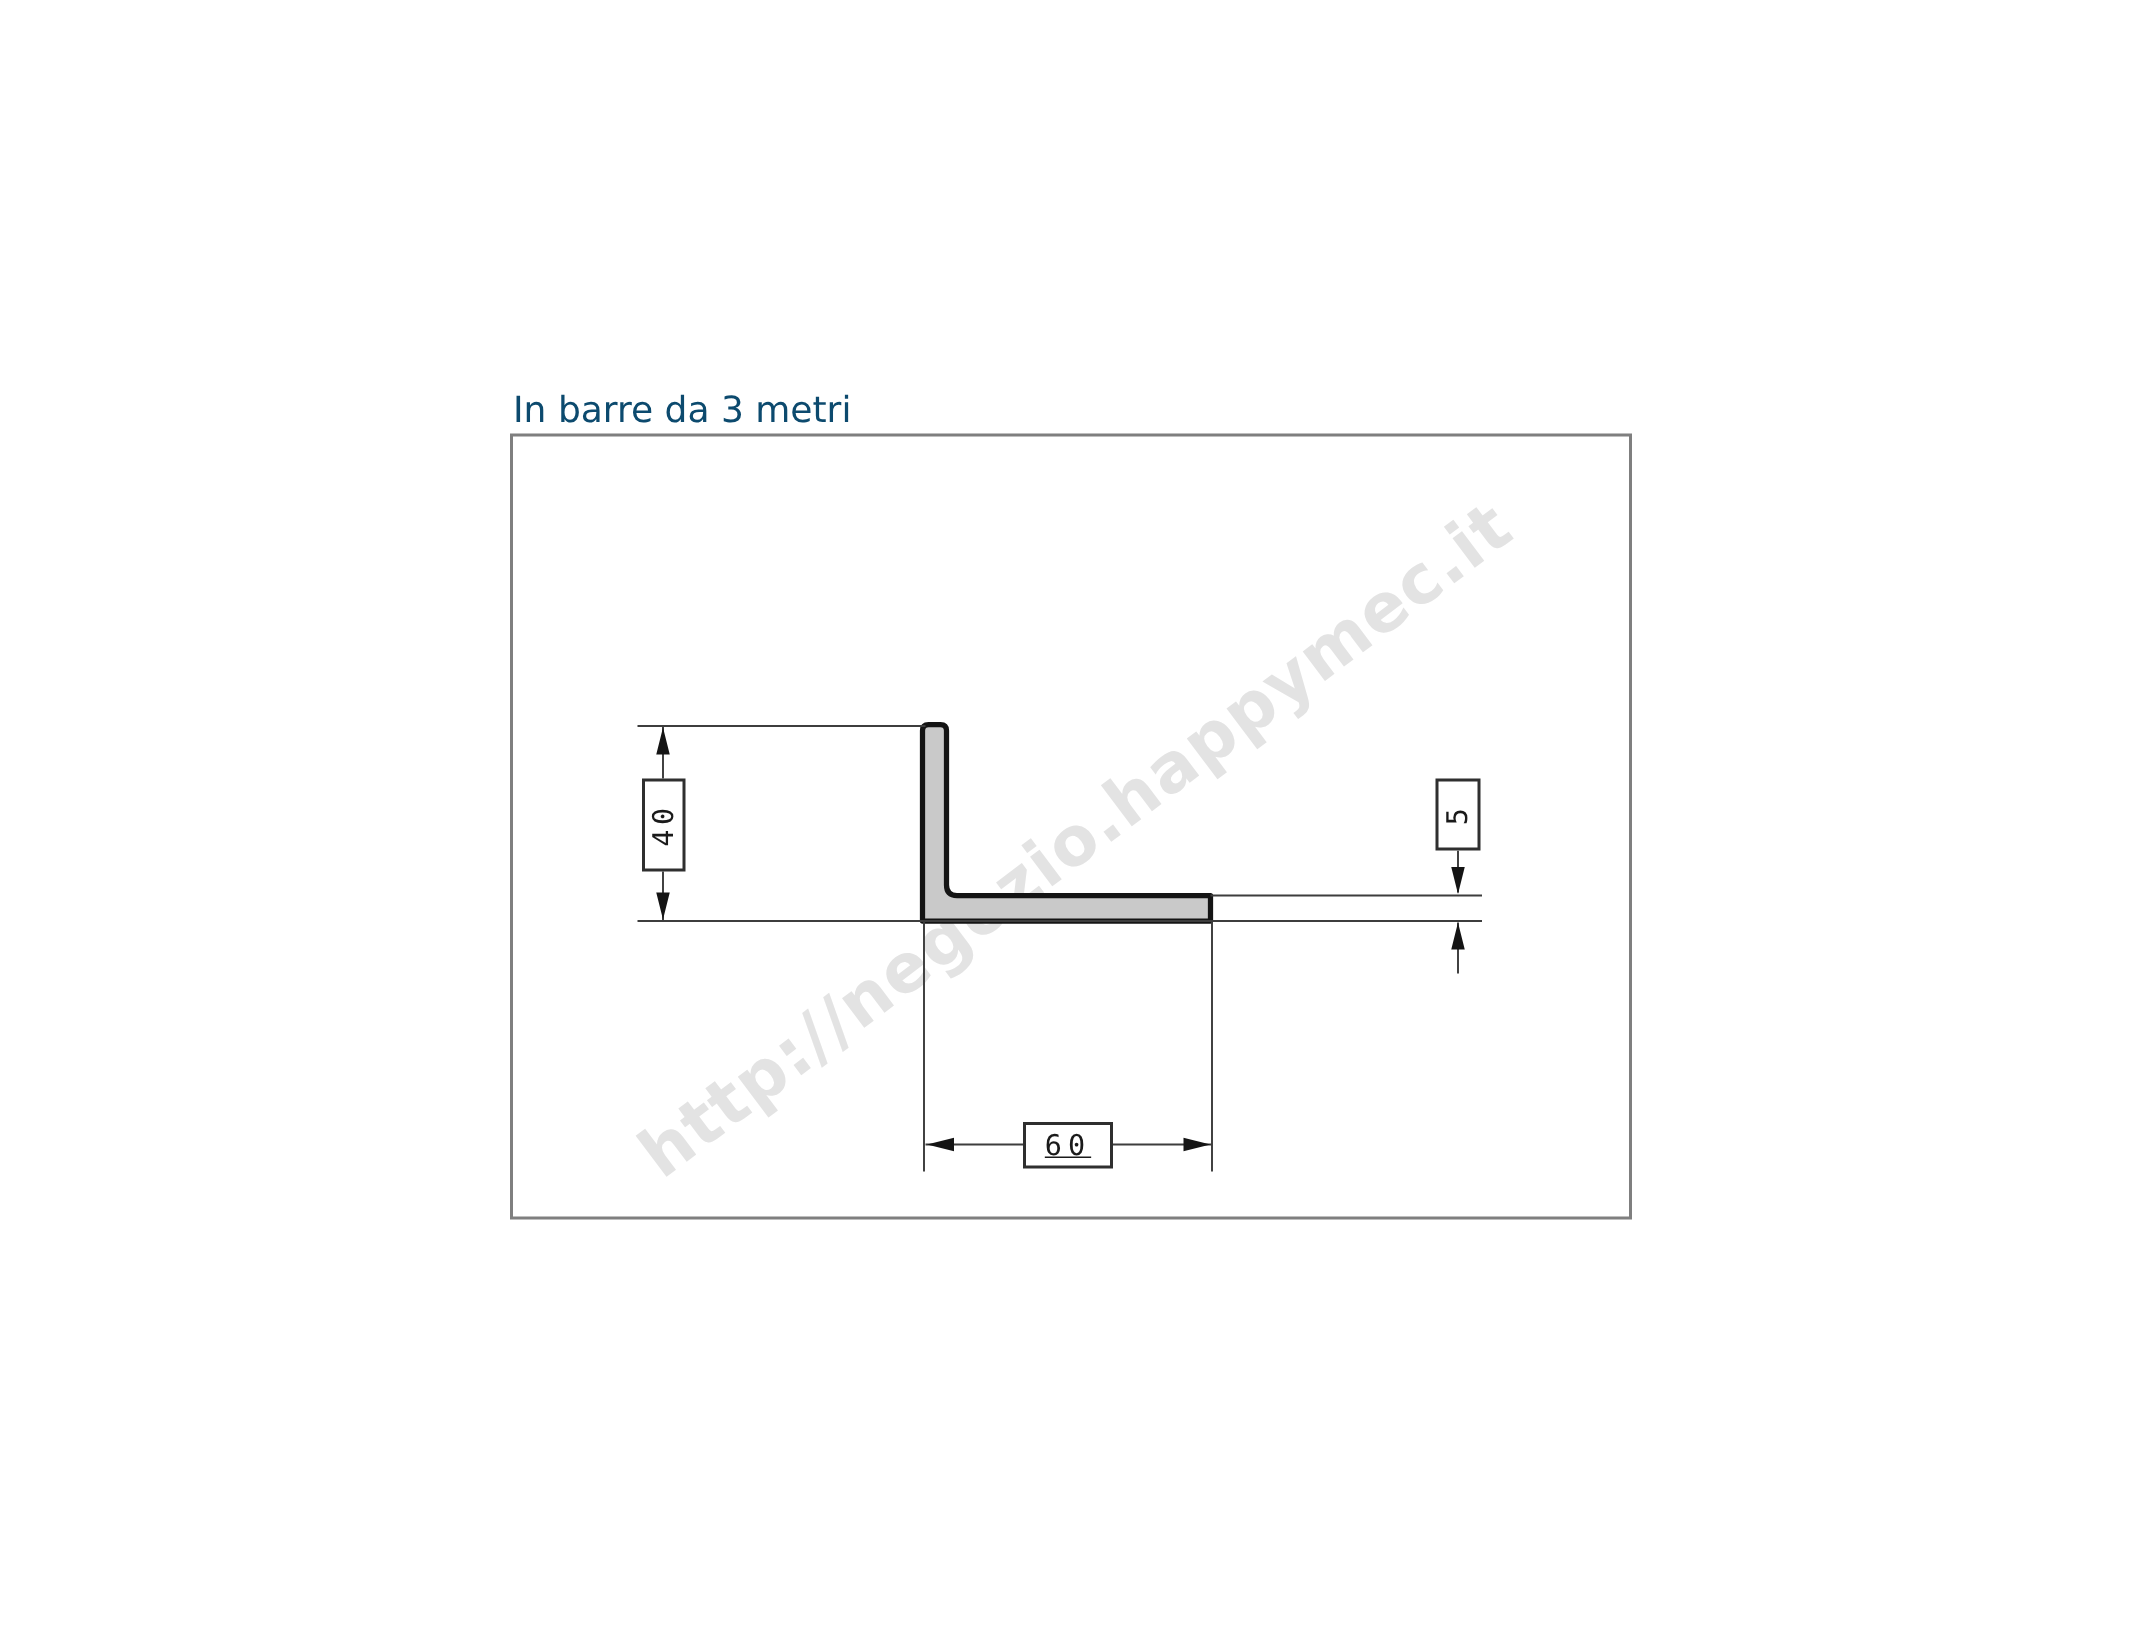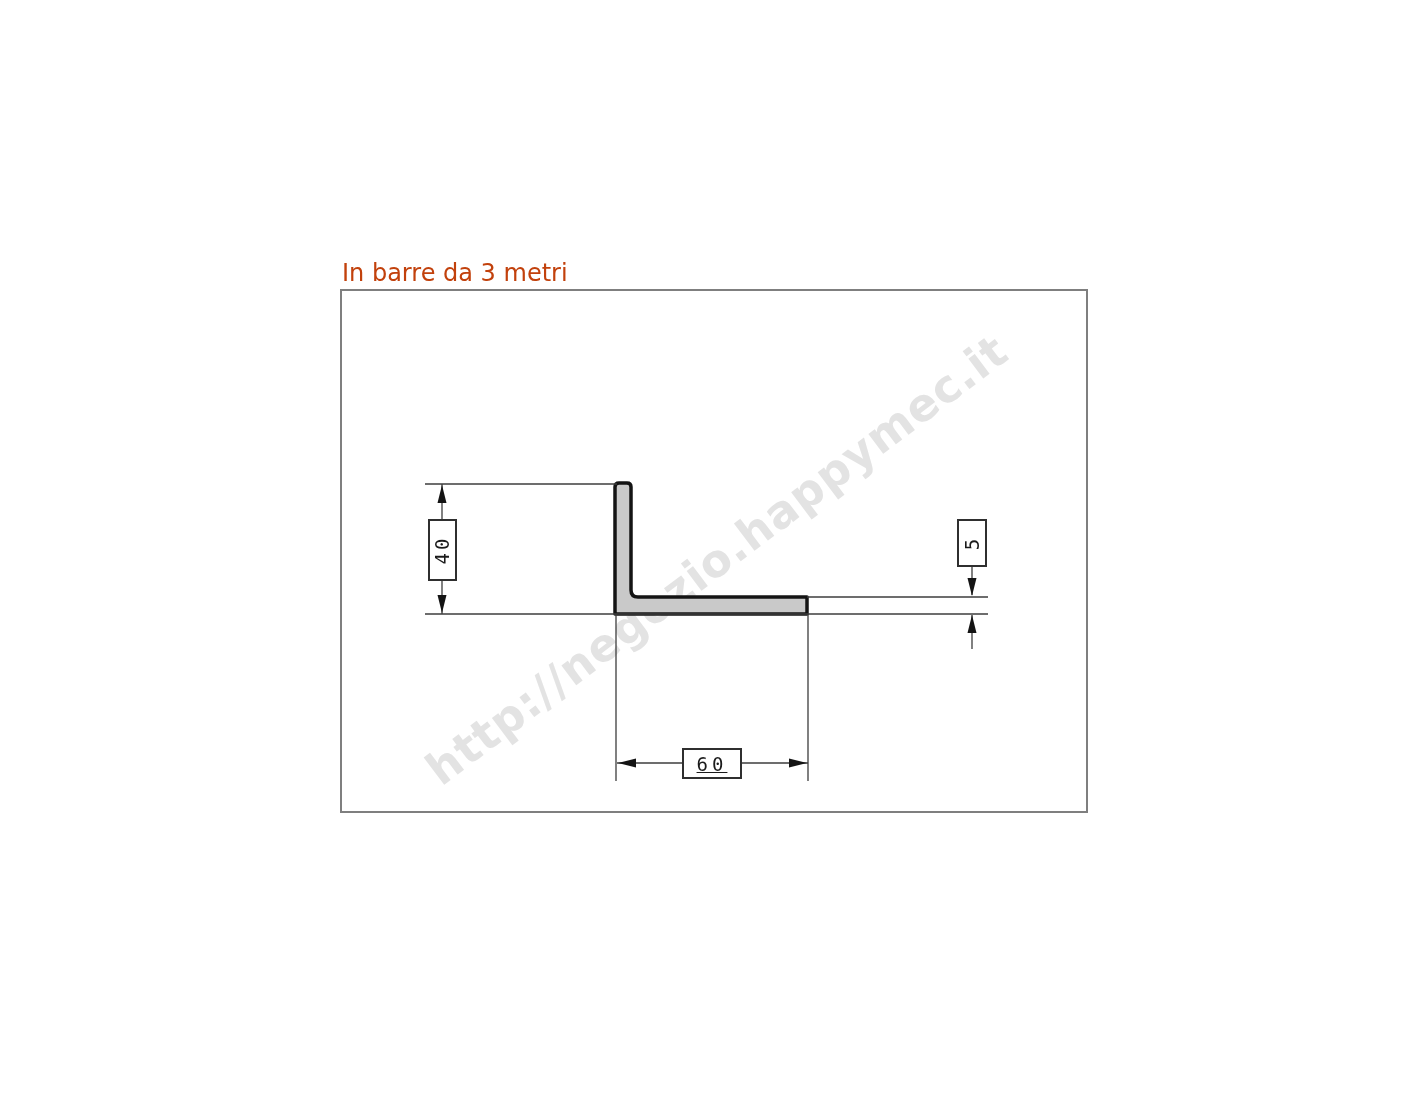--- a/index.html
+++ b/index.html
@@ -14,21 +14,21 @@
     background: #ffffff;
     overflow: hidden;
     font-family: "DejaVu Sans", sans-serif;
   }
   .title {
     position: absolute;
     left: 342px;
     top: 260px;
     font-size: 24px;
     line-height: 26px;
-    color: #c2410c;
+    color: #0c4a6e;
     font-family: "DejaVu Sans", sans-serif;
     white-space: nowrap;
   }
   .outer-box {
     position: absolute;
     left: 340px;
     top: 289px;
     width: 744px;
     height: 520px;
     border: 2px solid #7f7f7f;

